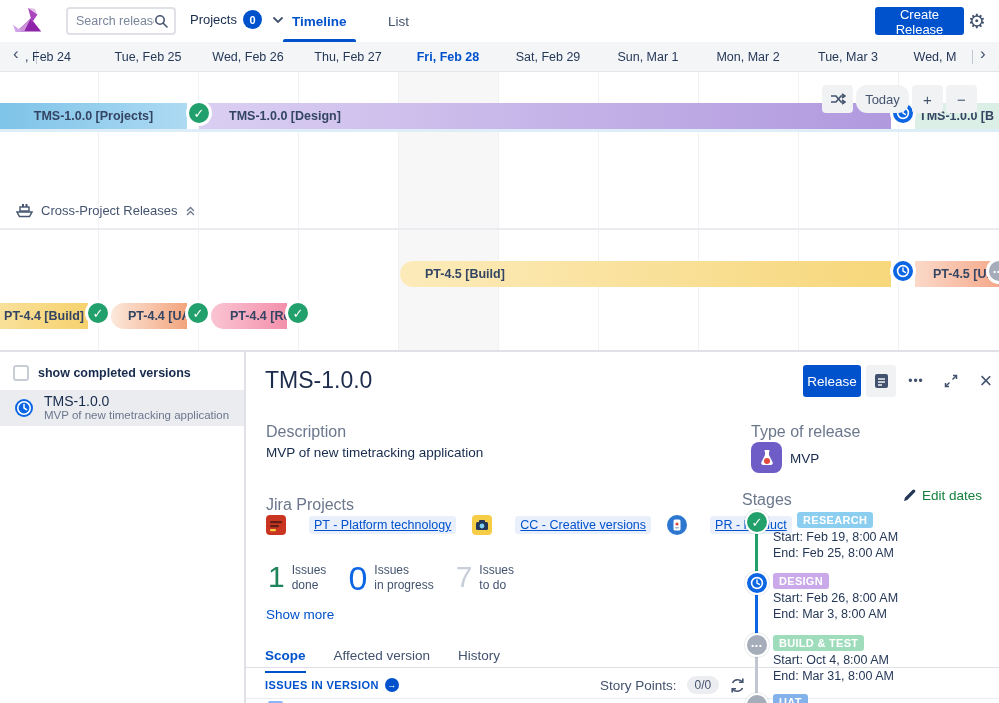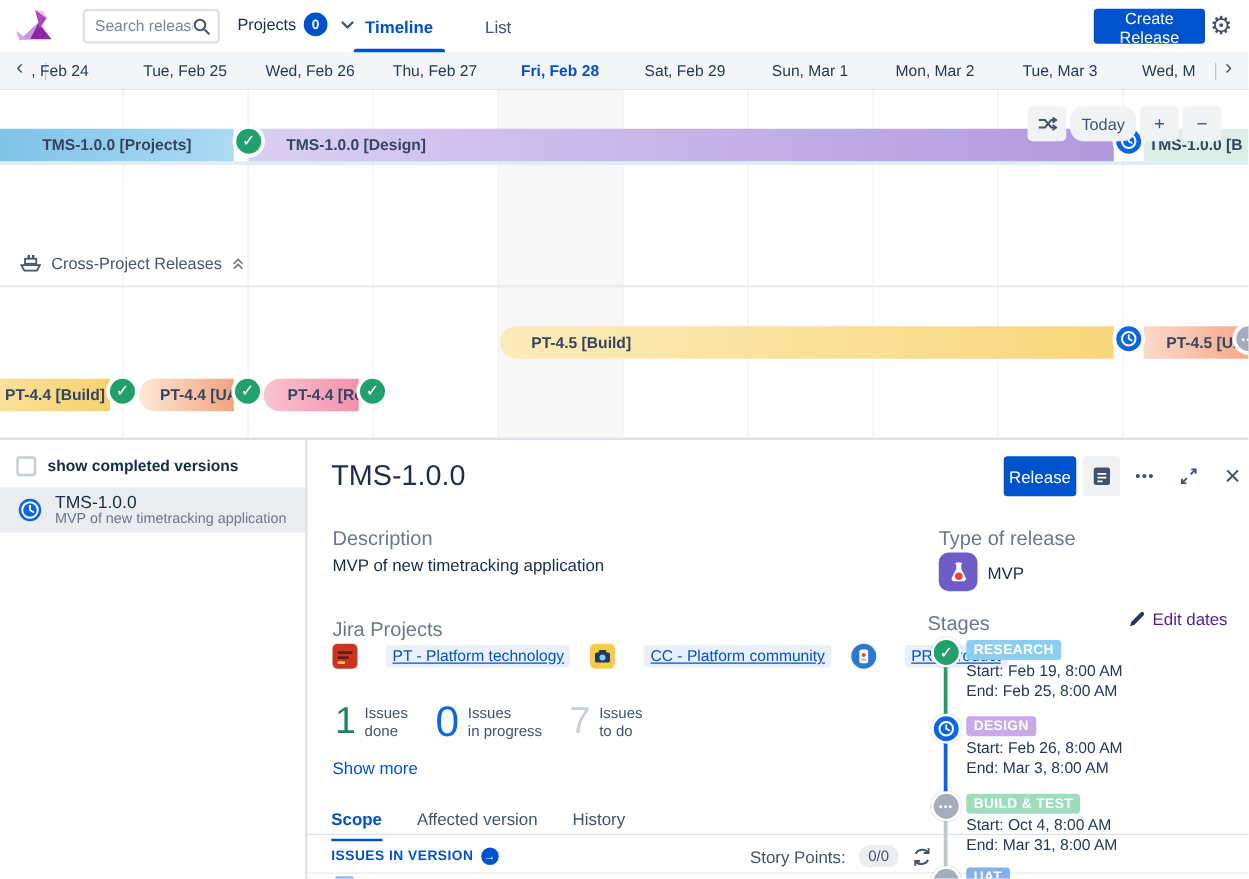--- a/index.html
+++ b/index.html
@@ -125,28 +125,28 @@
   .iiv .circ { width:14px; height:14px; border-radius:50%; background:#0052CC; color:#fff; font-size:9px;
     display:flex; align-items:center; justify-content:center; }
   .sp { position:absolute; left:600px; top:324px; display:flex; align-items:center; gap:10px; }
   .sp .lblsp { font-size:13.5px; color:#42526E; }
   .sp .pill { background:#EBEDF0; border-radius:9px; padding:2px 8px; font-size:12px; color:#44546F; }
   .botdiv { position:absolute; left:246px; top:346px; width:753px; height:1px; background:#EBECF0; }
   .stub { position:absolute; left:268px; top:349px; width:15px; height:6px; background:#8BB5F8; border-radius:2px 2px 0 0; }
 
   
   .editdates { position:absolute; left:903px; top:136px; display:flex; gap:6px; align-items:center;
-    font-size:13.5px; color:#4c1d95; cursor:pointer; }
+    font-size:13.5px; color:#15803d; cursor:pointer; }
   .sline { position:absolute; left:755px; width:3px; }
   .sl-g { background:#22A06B; } .sl-b { background:#0C66E4; } .sl-gr { background:#C1C7D0; }
   .scirc { position:absolute; left:745px; width:24px; height:24px; border-radius:50%; border:2px solid #fff;
     box-shadow:0 0 0 1px rgba(9,30,66,.08); display:flex; align-items:center; justify-content:center; z-index:2; }
   .sbadge { position:absolute; left:773px; color:#fff; font-size:11px; font-weight:700; letter-spacing:.3px;
     border-radius:3px; padding:2px 6px; }
-  .bg-research { background:#8CCEEF; } .bg-design { background:#C9A9E9; }
+  .bg-research { background:#8CCEEF;margin-left:24px; } .bg-design { background:#C9A9E9; }
   .bg-build { background:#9FDCBC; } .bg-uat { background:#83B1E9; }
   .sdate { position:absolute; left:773px; font-size:12.5px; color:#253858; }
 </style>
 </head>
 <body>
 
 <div class="app">
 
   <div class="hdr">
     <svg class="abs logo" viewBox="0 0 40 36">
@@ -352,21 +352,21 @@
         <span class="txt">PT - Platform technology</span>
       </div>
       <div class="plink">
         <span class="pav" style="background:#F5CD47">
           <svg width="20" height="20" viewBox="0 0 20 20">
               <rect x="4" y="7" width="12" height="8" rx="1.5" fill="#253858"></rect>
               <circle cx="10" cy="11" r="2.4" fill="#7FD0F5"></circle>
               <rect x="7" y="5" width="6" height="3" rx="1" fill="#253858"></rect>
             </svg>
         </span>
-        <span class="txt">CC - Platform community</span>
+        <span class="txt">CC - Creative versions</span>
       </div>
       <div class="plink">
         <span class="pav" style="background:#2E77D0; border-radius:50%">
           <svg width="20" height="20" viewBox="0 0 20 20">
               <rect x="6.5" y="4.5" width="7" height="11" rx="1.5" fill="#fff"></rect>
               <circle cx="10" cy="9" r="1.6" fill="#E2483D"></circle>
               <rect x="8" y="12" width="4" height="1.4" rx="0.7" fill="#A0B3CC"></rect>
             </svg>
         </span>
         <span class="txt">PR - Product</span>

